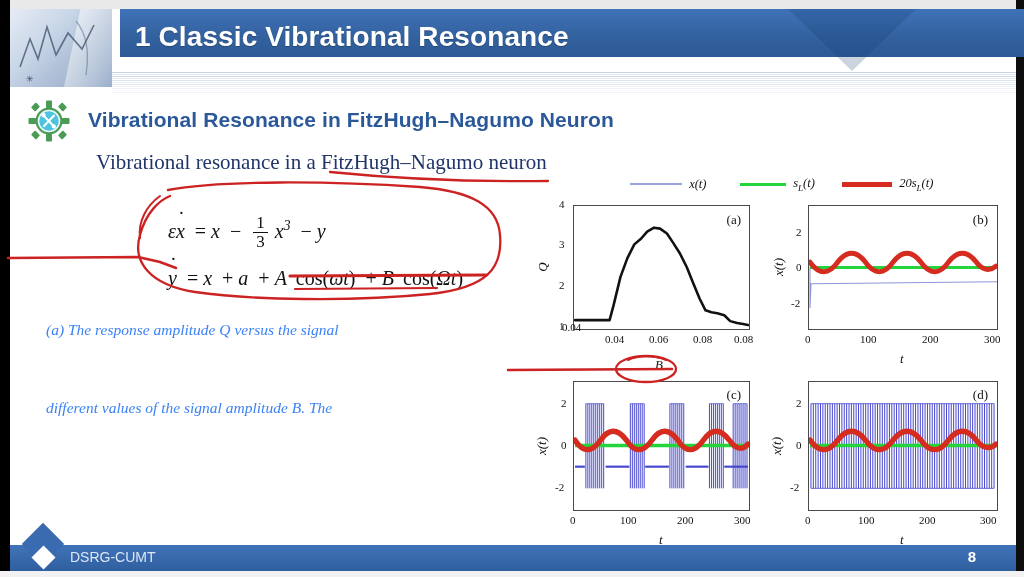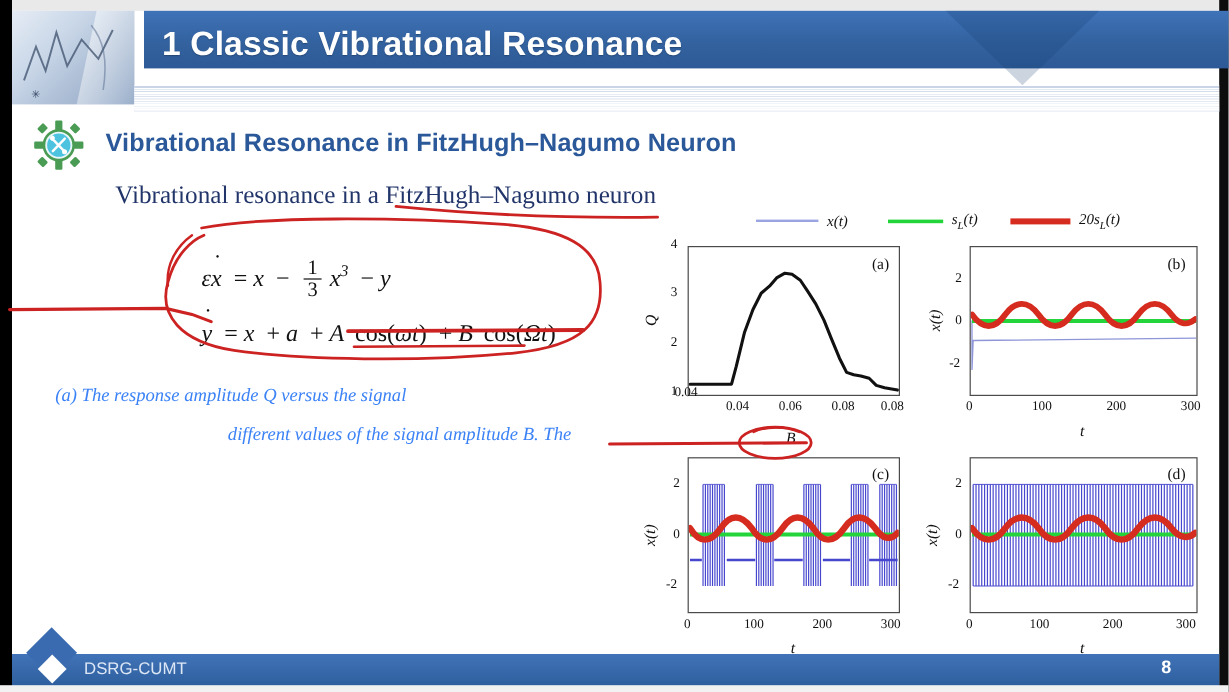--- a/index.html
+++ b/index.html
@@ -135,21 +135,21 @@
   
   .caption {
     position: absolute; left: 46px; top: 313px; width: 430px;
     font-family: "Liberation Serif", serif;
     font-style: italic;
     font-size: 15.5px;
     line-height: 33px;
     color: #3b82f6;
     text-align: justify;
   }
-  .caption .last { text-align: right; }
+  .caption .last { text-align: left; margin-top: 45px; }
 
   
   .figure {
     position: absolute; left: 520px; top: 176px; width: 496px; height: 360px;
   }
   .legend {
     position: absolute; left: 110px; top: 0; width: 340px; height: 22px;
     font-family: "Liberation Serif", serif; font-size: 12.5px; color: #111;
   }
   .legend .item { position: absolute; top: 0; white-space: nowrap; }

